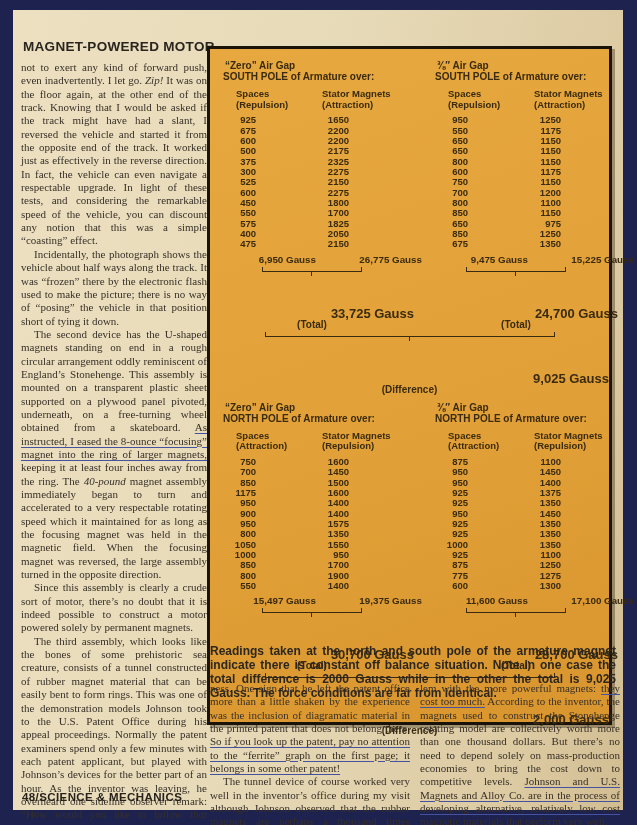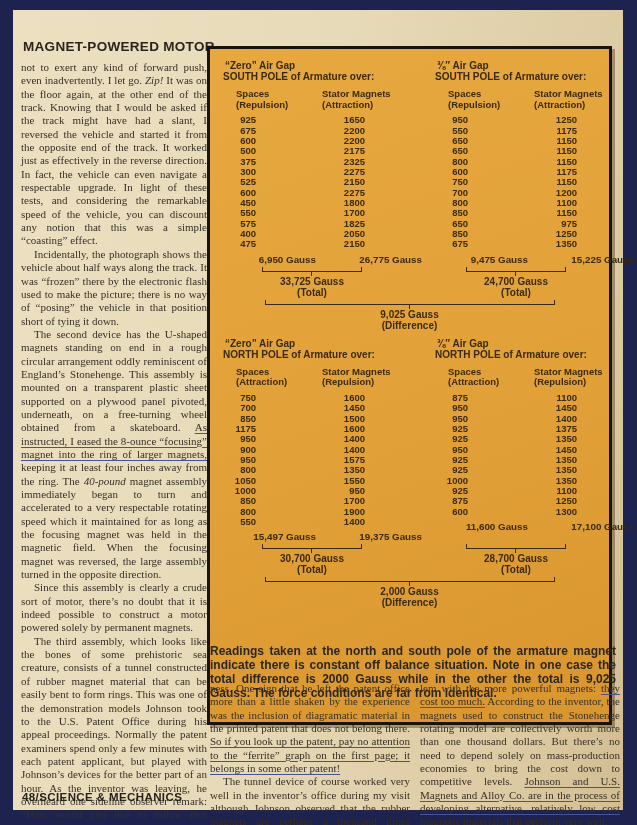--- a/index.html
+++ b/index.html
@@ -46,35 +46,35 @@
   .t-section.second { margin-top:7px; }
   .t-quads { display:grid; grid-template-columns:1fr 1fr; }
   .q-gap  { padding-left:15px; font-size:10px; line-height:11px; }
   .q-pole { padding-left:13px; font-size:10px; line-height:11px; margin-bottom:7px; }
   .q-cols {
     display:grid; grid-template-columns:86px auto;
     padding-left:26px; margin-bottom:5px;
     white-space:pre-line; line-height:10.6px;
   }
   .q-rows { padding-left:5px; }
-  .trow { display:grid; grid-template-columns:41px 93px; line-height:10.35px;gap:16px; }
+  .trow { display:grid; grid-template-columns:41px 93px; line-height:10.35px; }
   .tcell { text-align:right; }
   .q-totals { display:grid; grid-template-columns:106px 106px; margin-top:4px; font-size:9.8px; }
   .q-totals div { text-align:right; }
   
   .brace-row { display:grid; grid-template-columns:1fr 1fr; }
   .brace, .diff-brace {
     height:5px;
     border-left:1px solid #3a2a10; border-right:1px solid #3a2a10;
     border-bottom:1px solid #3a2a10;
   }
   .brace { width:100px; margin:2px 0 0 52px; }
   .tick { width:1px; height:4px; background:#3a2a10; margin:0 auto; }
   .half-brace .tick { margin-left:101px; }
-  .b-total { text-align:center; font-size:10px; line-height:11px; width:204px; }
+  .b-total { text-align:right; font-size:13px; line-height:11px; width:204px;margin-top:32px; }
   .b-label { text-align:center; font-size:10px; line-height:11px; width:204px; }
   .diff-wrap { margin-top:2px; }
   .diff-brace { width:290px; margin:0 auto; }
   .diff-wrap .b-total, .diff-wrap .b-label { width:100%; }
   
   .caption {
     position:absolute; left:197px; top:634px; width:406px;
     font-family:"Liberation Sans", sans-serif; font-weight:bold;
     font-size:12px; line-height:14px; color:#2c2620; text-align:justify;
   }
@@ -389,20 +389,24 @@
               </div>
               <div class="trow">
                 <span class="tcell">925</span>
                 <span class="tcell">1100</span>
               </div>
               <div class="trow">
                 <span class="tcell">875</span>
                 <span class="tcell">1250</span>
               </div>
               <div class="trow">
+                <span class="tcell">775</span>
+                <span class="tcell">1275</span>
+              </div>
+              <div class="trow">
                 <span class="tcell">600</span>
                 <span class="tcell">1300</span>
               </div>
             </div>
           <div class="q-totals">
             <div>11,600 Gauss</div>
             <div>17,100 Gauss</div>
           </div>
         </div>
       </div>

